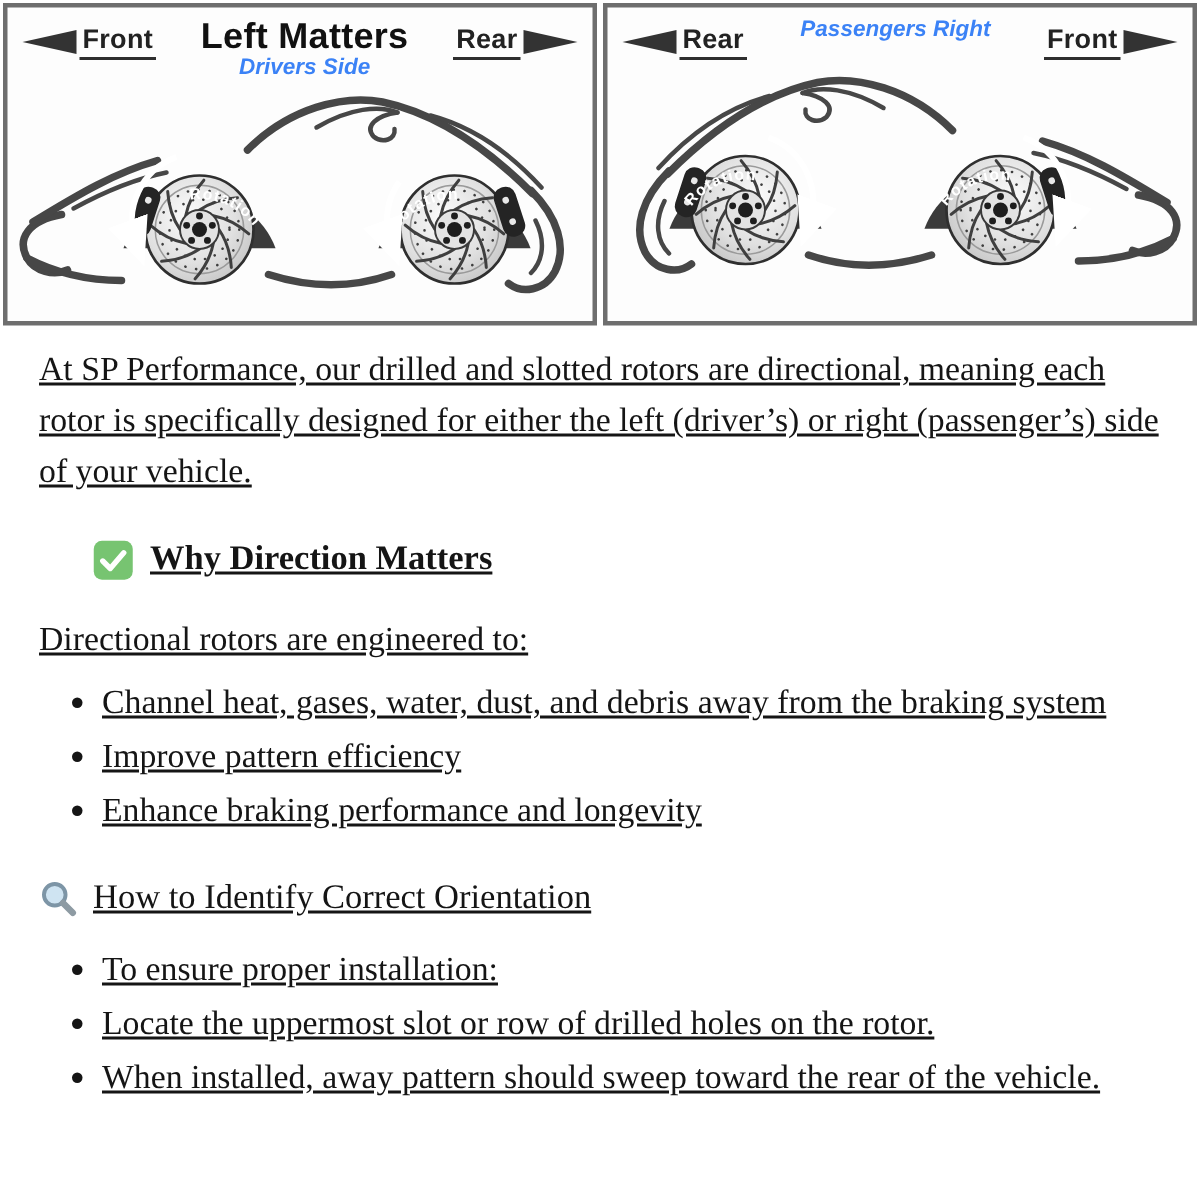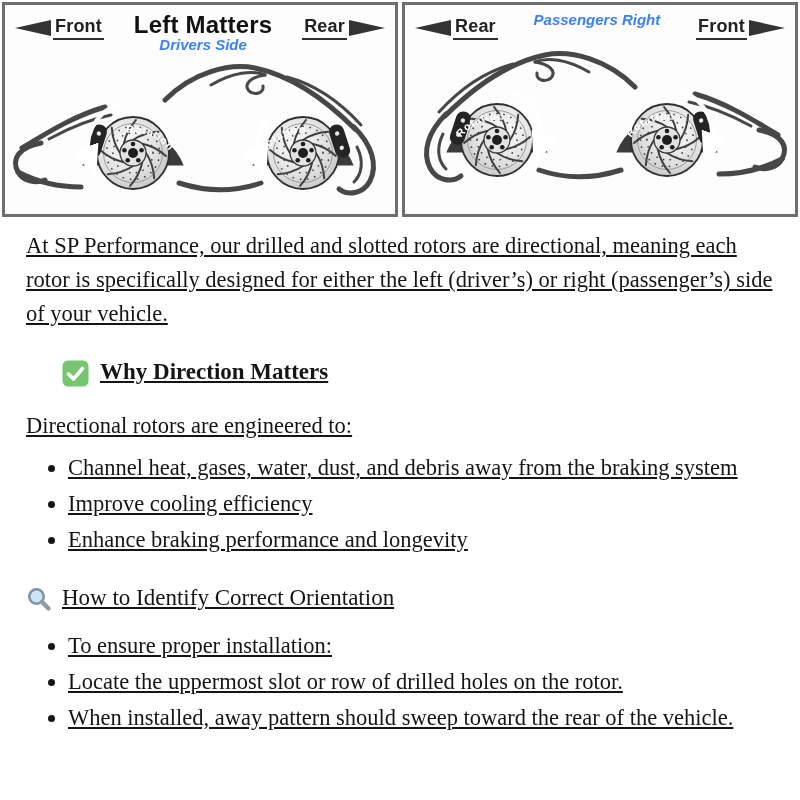--- a/index.html
+++ b/index.html
@@ -209,21 +209,21 @@
           <path d="M6.5 14 L11.5 19 L20.5 8.5" fill="none" stroke="#ffffff" stroke-width="3.6" stroke-linecap="round" stroke-linejoin="round"></path>
         </svg>
       </span>
       <span>Why Direction Matters</span>
     </div>
 
     <p class="lead">Directional rotors are engineered to:</p>
 
     <ul>
       <li>Channel heat, gases, water, dust, and debris away from the braking system</li>
-      <li>Improve cooling efficiency</li>
+      <li>Improve pattern efficiency</li>
       <li>Enhance braking performance and longevity</li>
     </ul>
 
     <div class="h-reg">
       <span class="emoji">
         <svg width="27" height="27" viewBox="0 0 27 27">
           <circle cx="10.5" cy="10.5" r="7.2" fill="#cfe4f2" stroke="#7d95a6" stroke-width="2.6"></circle>
           <line x1="16" y1="16" x2="22.5" y2="22.5" stroke="#8e9ba3" stroke-width="4.4" stroke-linecap="round"></line>
         </svg>
       </span>

